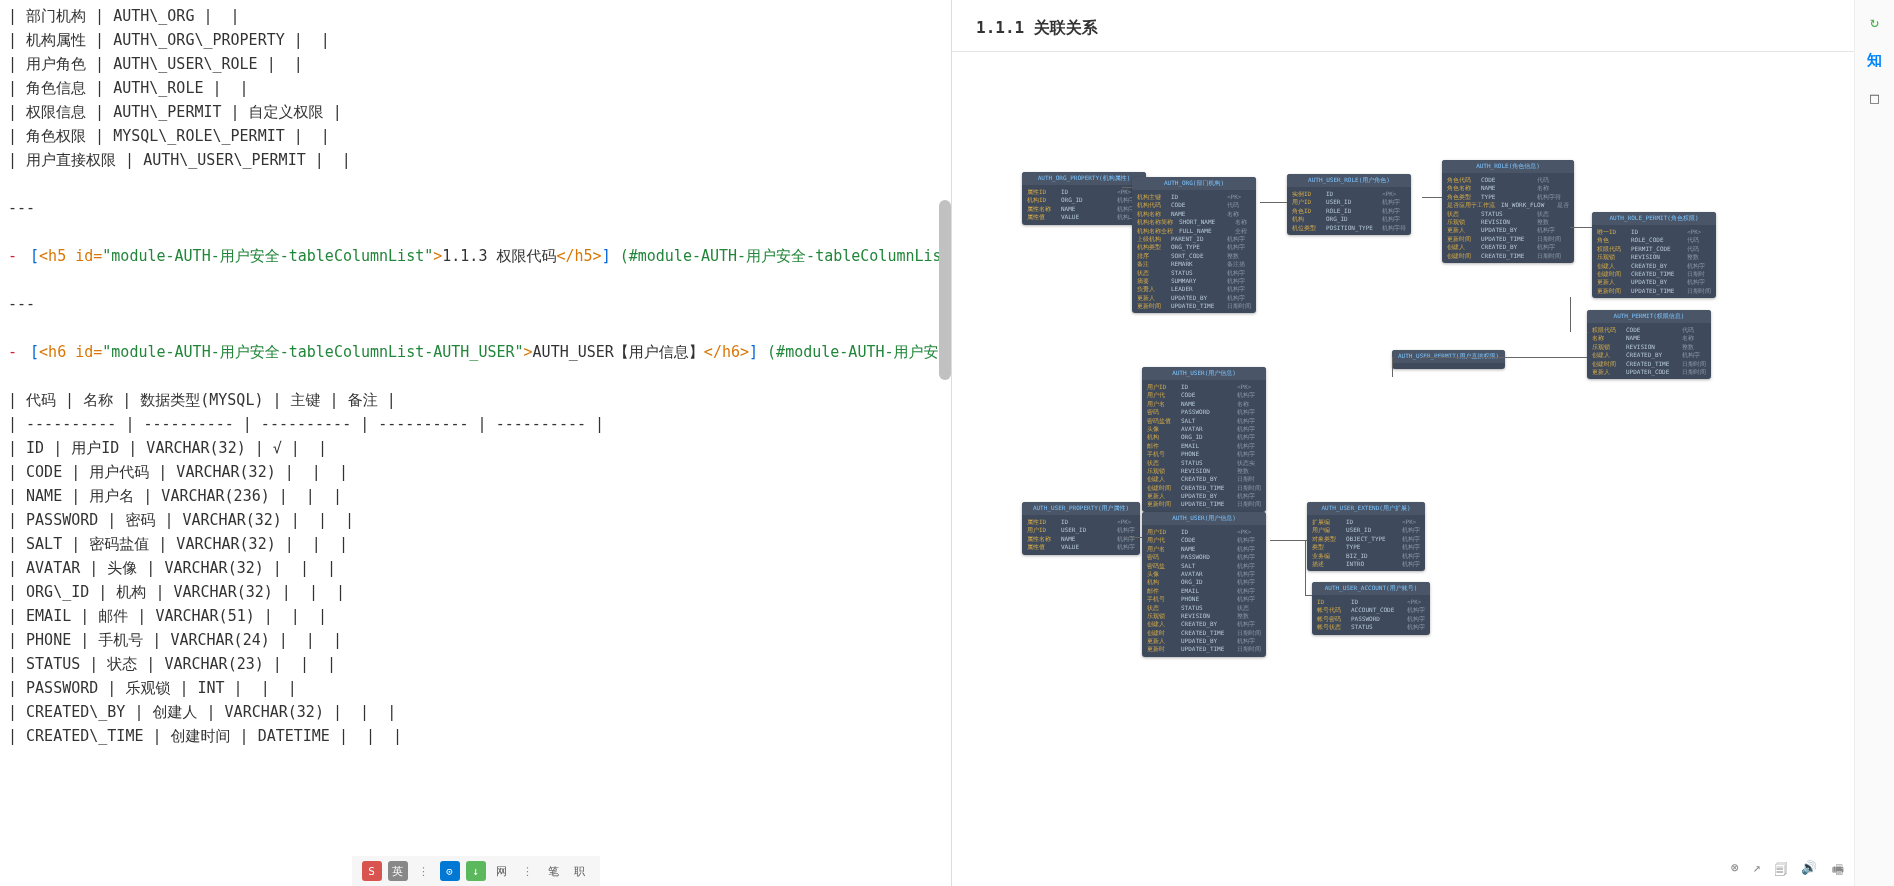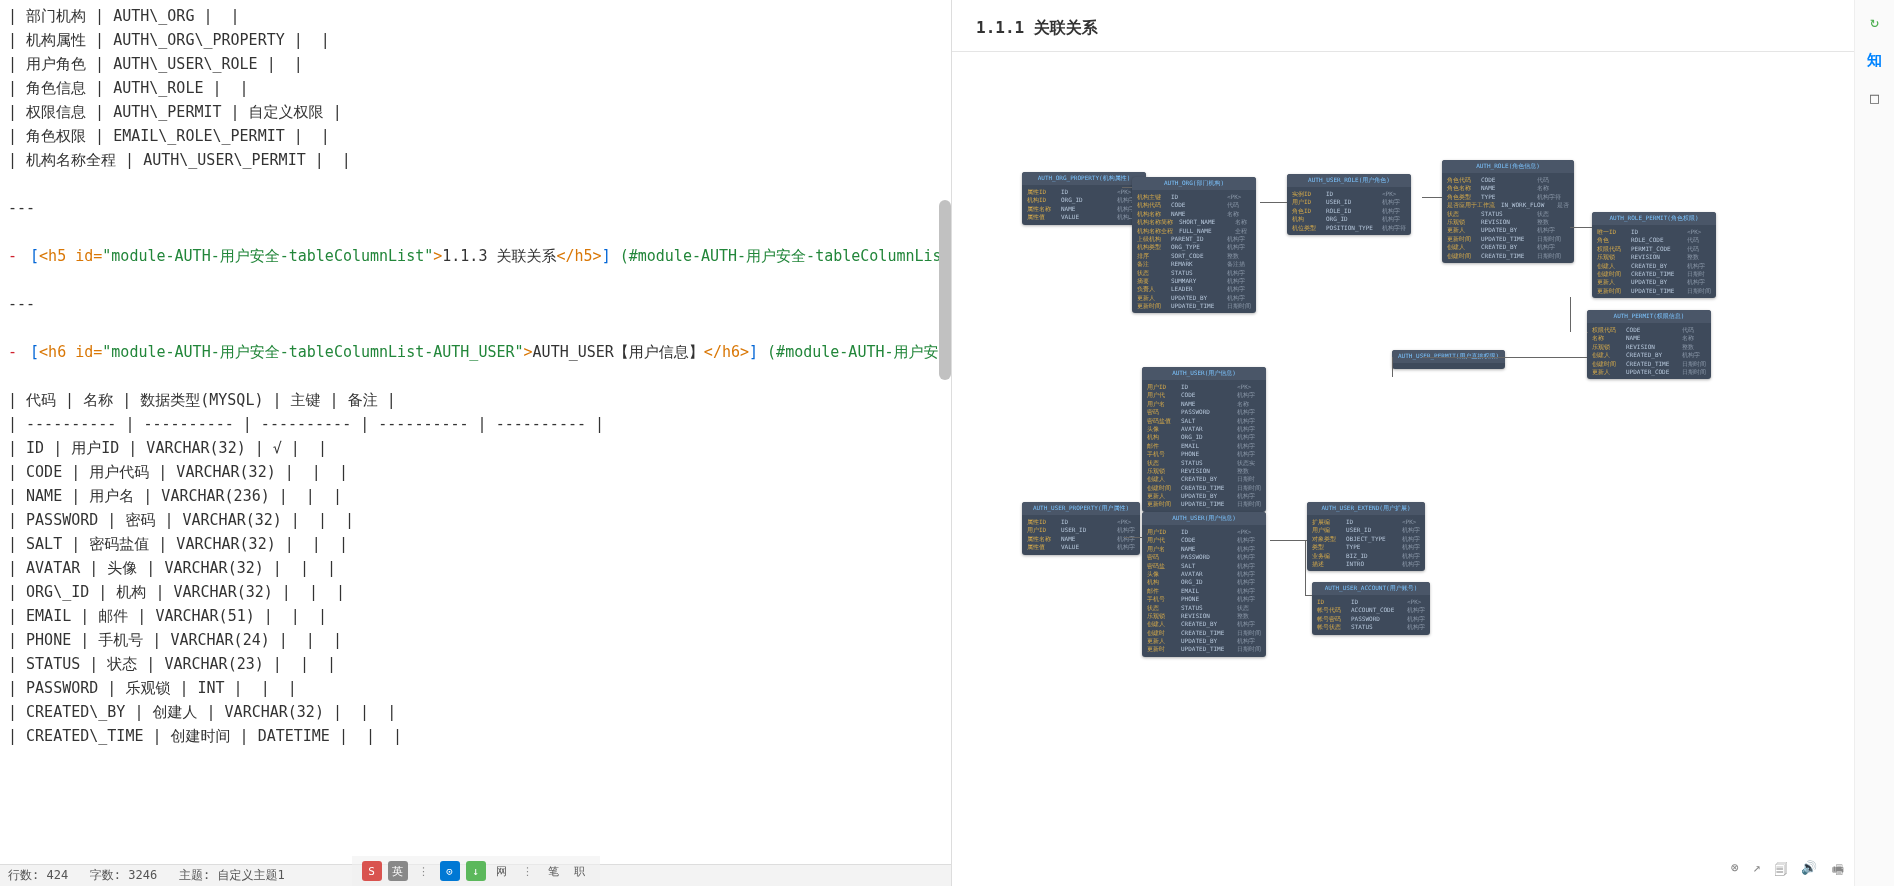--- a/index.html
+++ b/index.html
@@ -38,26 +38,26 @@
 </head>
 <body>
 
 <div class="app">
   <div class="left-pane">
     <div class="editor"><span>| 部门机构 | AUTH\_ORG |  |</span>
 <span>| 机构属性 | AUTH\_ORG\_PROPERTY |  |</span>
 <span>| 用户角色 | AUTH\_USER\_ROLE |  |</span>
 <span>| 角色信息 | AUTH\_ROLE |  |</span>
 <span>| 权限信息 | AUTH\_PERMIT | 自定义权限 |</span>
-<span>| 角色权限 | EMAIL\_ROLE\_PERMIT |  |</span>
-<span>| 机构名称全程 | AUTH\_USER\_PERMIT |  |</span>
+<span>| 角色权限 | MYSQL\_ROLE\_PERMIT |  |</span>
+<span>| 用户直接权限 | AUTH\_USER\_PERMIT |  |</span>
 <span></span>
 <span>---</span>
 
-<span class="md-list">-</span> <span class="md-link">[</span><span class="md-tag">&lt;h5 id=</span><span class="md-str">"module-AUTH-用户安全-tableColumnList"</span><span class="md-tag">&gt;</span><span>1.1.3 关联关系</span><span class="md-tag">&lt;/h5&gt;</span><span class="md-link">]</span> <span class="md-str">(#module-AUTH-用户安全-tableColumnList-from)</span>
+<span class="md-list">-</span> <span class="md-link">[</span><span class="md-tag">&lt;h5 id=</span><span class="md-str">"module-AUTH-用户安全-tableColumnList"</span><span class="md-tag">&gt;</span><span>1.1.3 权限代码</span><span class="md-tag">&lt;/h5&gt;</span><span class="md-link">]</span> <span class="md-str">(#module-AUTH-用户安全-tableColumnList-from)</span>
 
 ---
 
 <span class="md-list">-</span> <span class="md-link">[</span><span class="md-tag">&lt;h6 id=</span><span class="md-str">"module-AUTH-用户安全-tableColumnList-AUTH_USER"</span><span class="md-tag">&gt;</span><span>AUTH_USER【用户信息】</span><span class="md-tag">&lt;/h6&gt;</span><span class="md-link">]</span> <span class="md-str">(#module-AUTH-用户安全-tableColumnList-AUTH_USER-from)</span>
 
 <span>| 代码 | 名称 | 数据类型(MYSQL) | 主键 | 备注 |</span>
 <span>| ---------- | ---------- | ---------- | ---------- | ---------- |</span>
 <span>| ID | 用户ID | VARCHAR(32) | √ |  |</span>
 <span>| CODE | 用户代码 | VARCHAR(32) |  |  |</span>
 <span>| NAME | 用户名 | VARCHAR(236) |  |  |</span>
@@ -65,25 +65,20 @@
 <span>| SALT | 密码盐值 | VARCHAR(32) |  |  |</span>
 <span>| AVATAR | 头像 | VARCHAR(32) |  |  |</span>
 <span>| ORG\_ID | 机构 | VARCHAR(32) |  |  |</span>
 <span>| EMAIL | 邮件 | VARCHAR(51) |  |  |</span>
 <span>| PHONE | 手机号 | VARCHAR(24) |  |  |</span>
 <span>| STATUS | 状态 | VARCHAR(23) |  |  |</span>
 <span>| PASSWORD | 乐观锁 | INT |  |  |</span>
 <span>| CREATED\_BY | 创建人 | VARCHAR(32) |  |  |</span>
 <span>| CREATED\_TIME | 创建时间 | DATETIME |  |  |</span></div>
     <div class="scrollbar"></div>
-    <div class="status-bar">
-      <span>行数:</span> <span>424</span>&nbsp;&nbsp;
-      <span>字数:</span> <span>3246</span>&nbsp;&nbsp;
-      <span>主题:</span> <span>自定义主题1</span>
-    </div>
     <div class="taskbar-apps">
       <div class="app-icon" style="background:#d9534f">S</div>
       <div class="app-icon" style="background:#888">英</div>
       <div class="app-icon" style="background:transparent;color:#888">⋮</div>
       <div class="app-icon" style="background:#0078d4">⊙</div>
       <div class="app-icon" style="background:#5cb85c">↓</div>
       <div class="app-icon" style="background:transparent;color:#555">网</div>
       <div class="app-icon" style="background:transparent;color:#888">⋮</div>
       <div class="app-icon" style="background:transparent;color:#555">笔</div>
       <div class="app-icon" style="background:transparent;color:#555">职</div>

